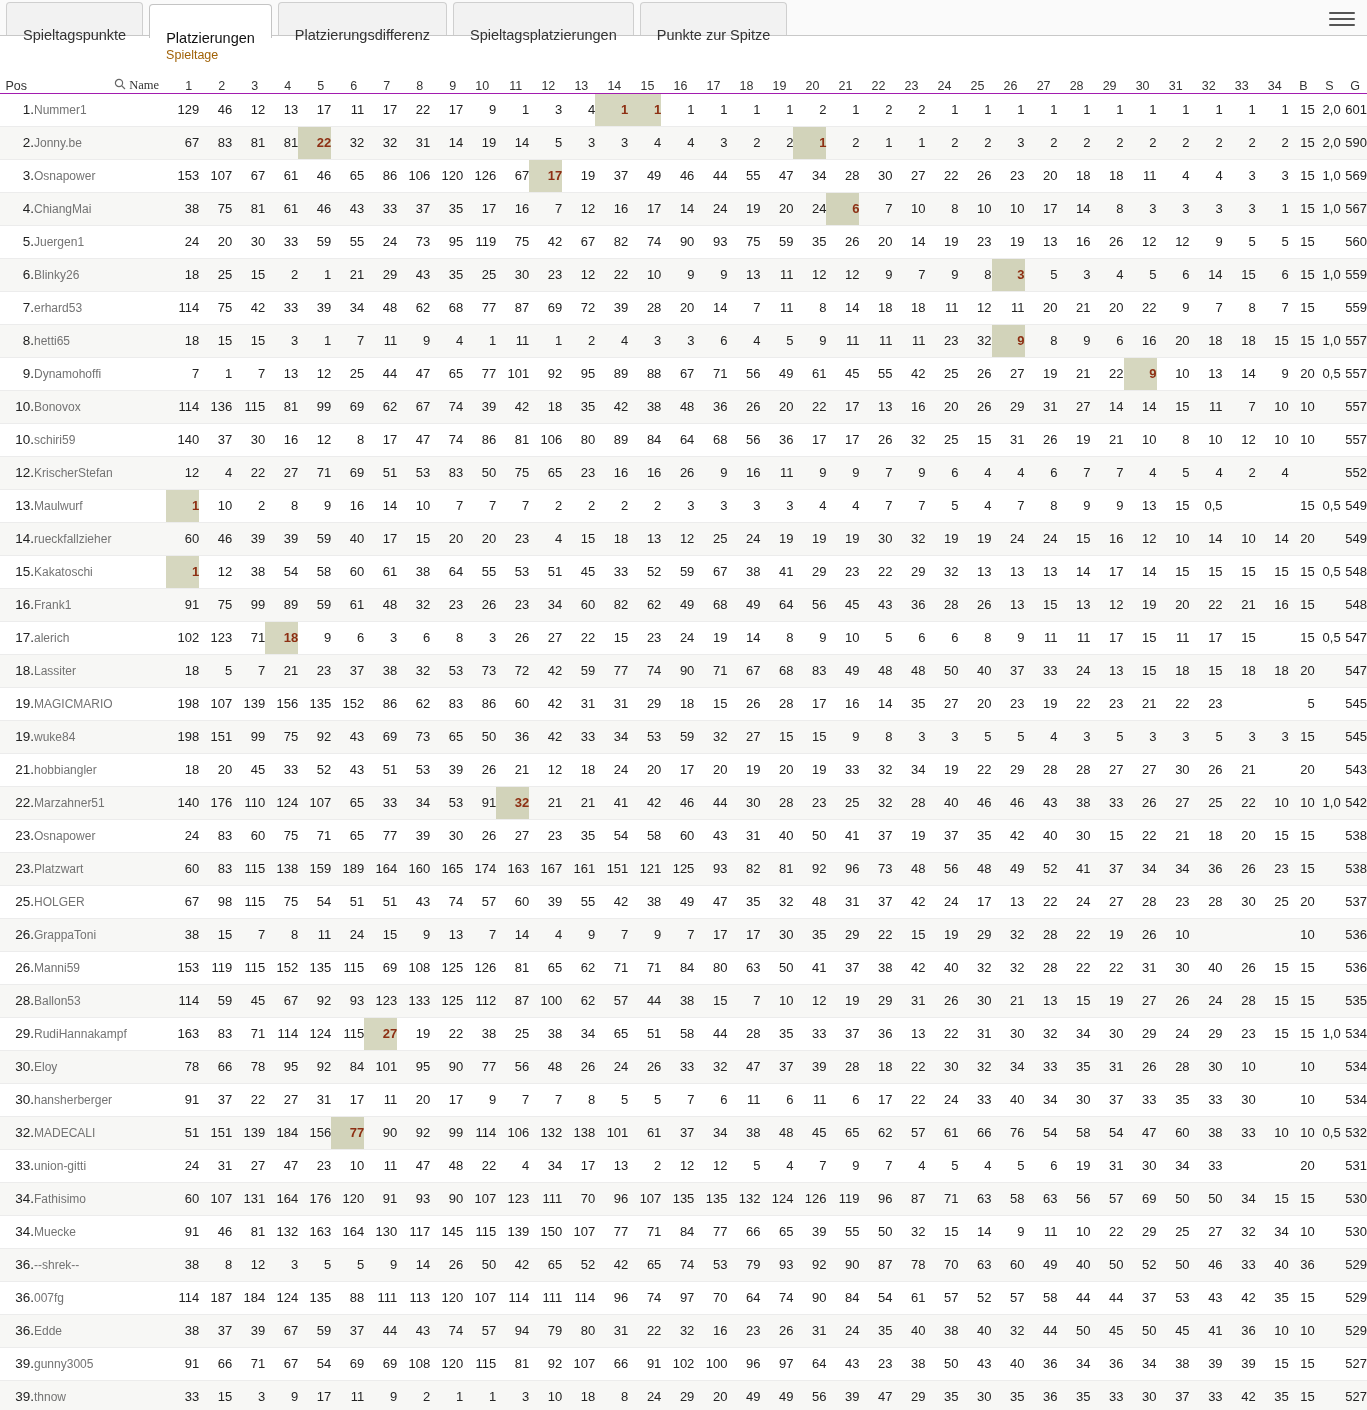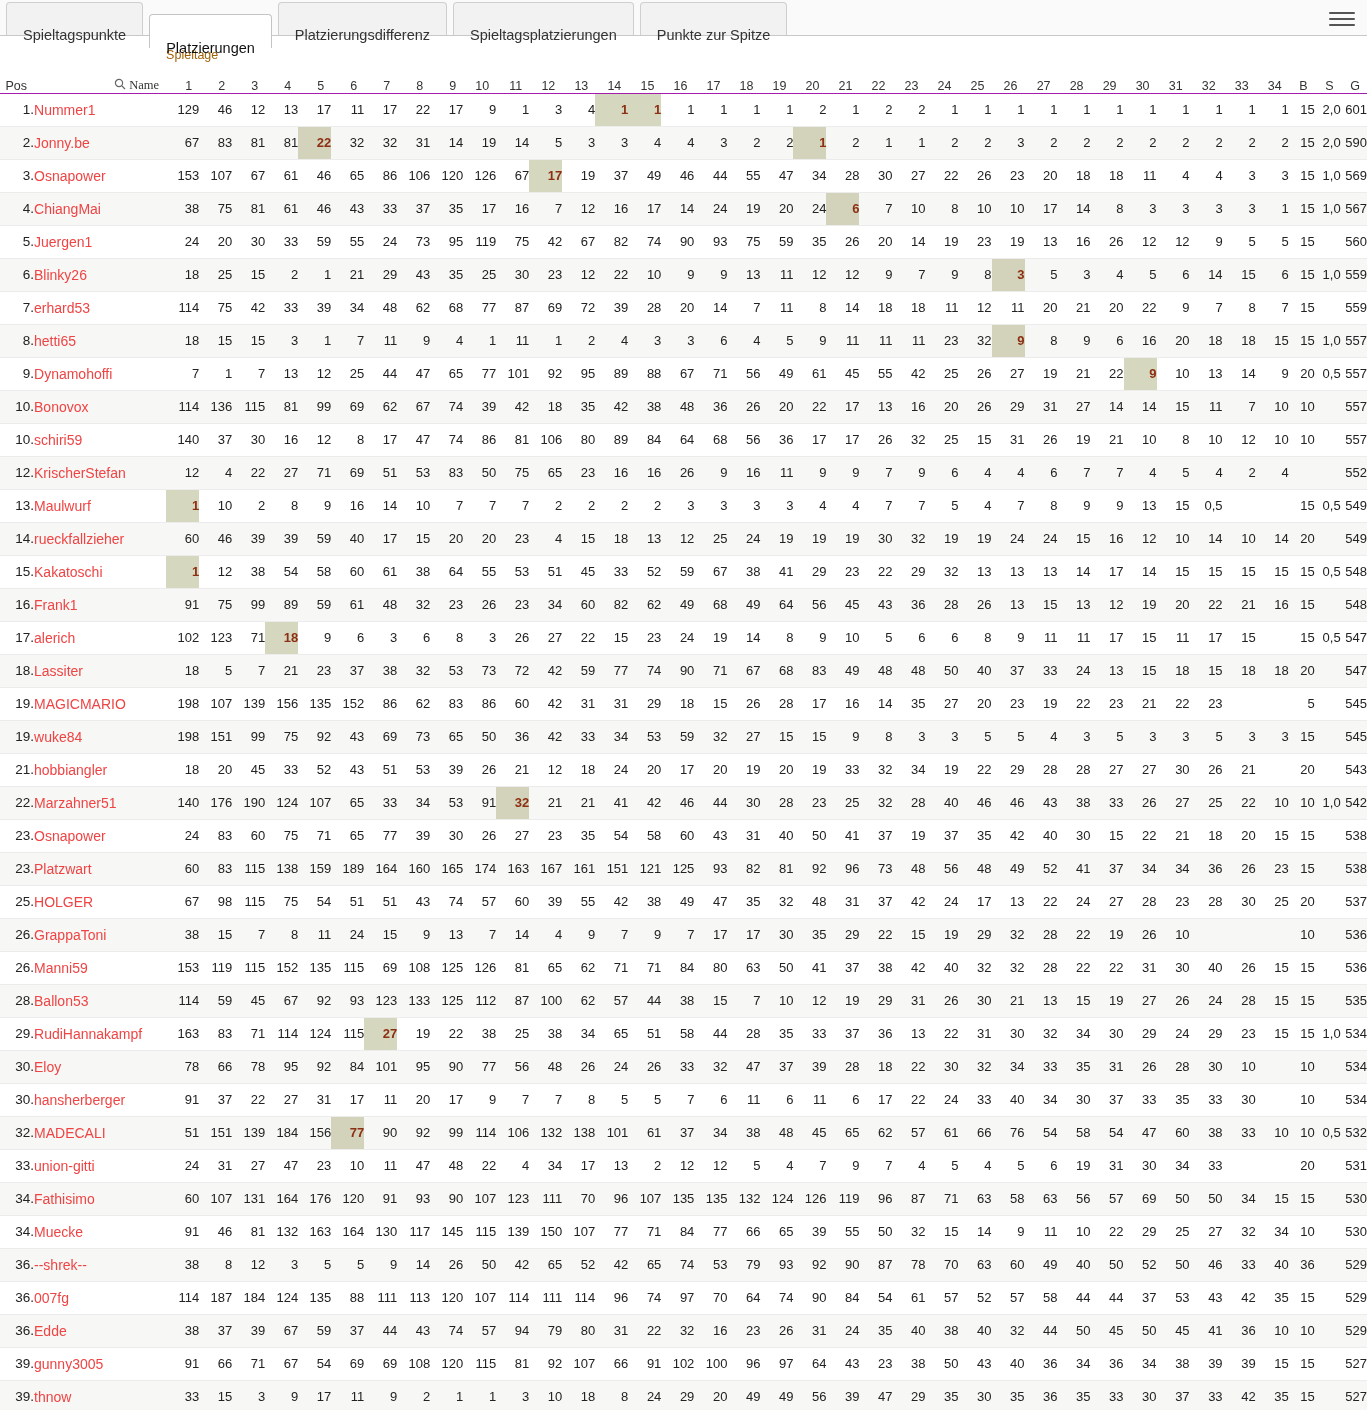--- a/index.html
+++ b/index.html
@@ -37,21 +37,21 @@
     border-bottom: none;
     border-radius: 4px 4px 0 0;
     cursor: pointer;
     white-space: nowrap;
   }
   .tab.active {
     background: #ffffff;
     color: #111;
     border-color: #c4c4c4;
     position: relative;
-    top: 13px;
+    top: 3px;
     height: 34px;
     line-height: 34px;
   }
   .hamburger {
     position: absolute;
     right: 12px;
     top: 8px;
     width: 26px;
     height: 20px;
     cursor: pointer;
@@ -108,22 +108,22 @@
     text-align: right;
     padding-right: 6px;
     width: 34px;
     color: #222;
     font-size: 13.5px;
   }
   td.name {
     text-align: left;
     padding-left: 6px;
     width: 132px;
-    color: #ef4444;
-    font-size: 14px;
+    color: #737373;
+    font-size: 12px;
     overflow: hidden;
   }
   td.v {
     text-align: right;
     padding-right: 7px;
     font-size: 13px;
   }
   td.hl {
     background: #d6d7bf;
     color: #8d2f13;
@@ -1068,21 +1068,21 @@
             <td class="v"></td>
             <td class="b">20</td>
             <td class="s"></td>
             <td class="g">543</td>
           </tr>
           <tr>
             <td class="pos">22.</td>
             <td class="name">Marzahner51</td>
             <td class="v">140</td>
             <td class="v">176</td>
-            <td class="v">190</td>
+            <td class="v">110</td>
             <td class="v">124</td>
             <td class="v">107</td>
             <td class="v">65</td>
             <td class="v">33</td>
             <td class="v">34</td>
             <td class="v">53</td>
             <td class="v">91</td>
             <td class="v hl">32</td>
             <td class="v">21</td>
             <td class="v">21</td>

